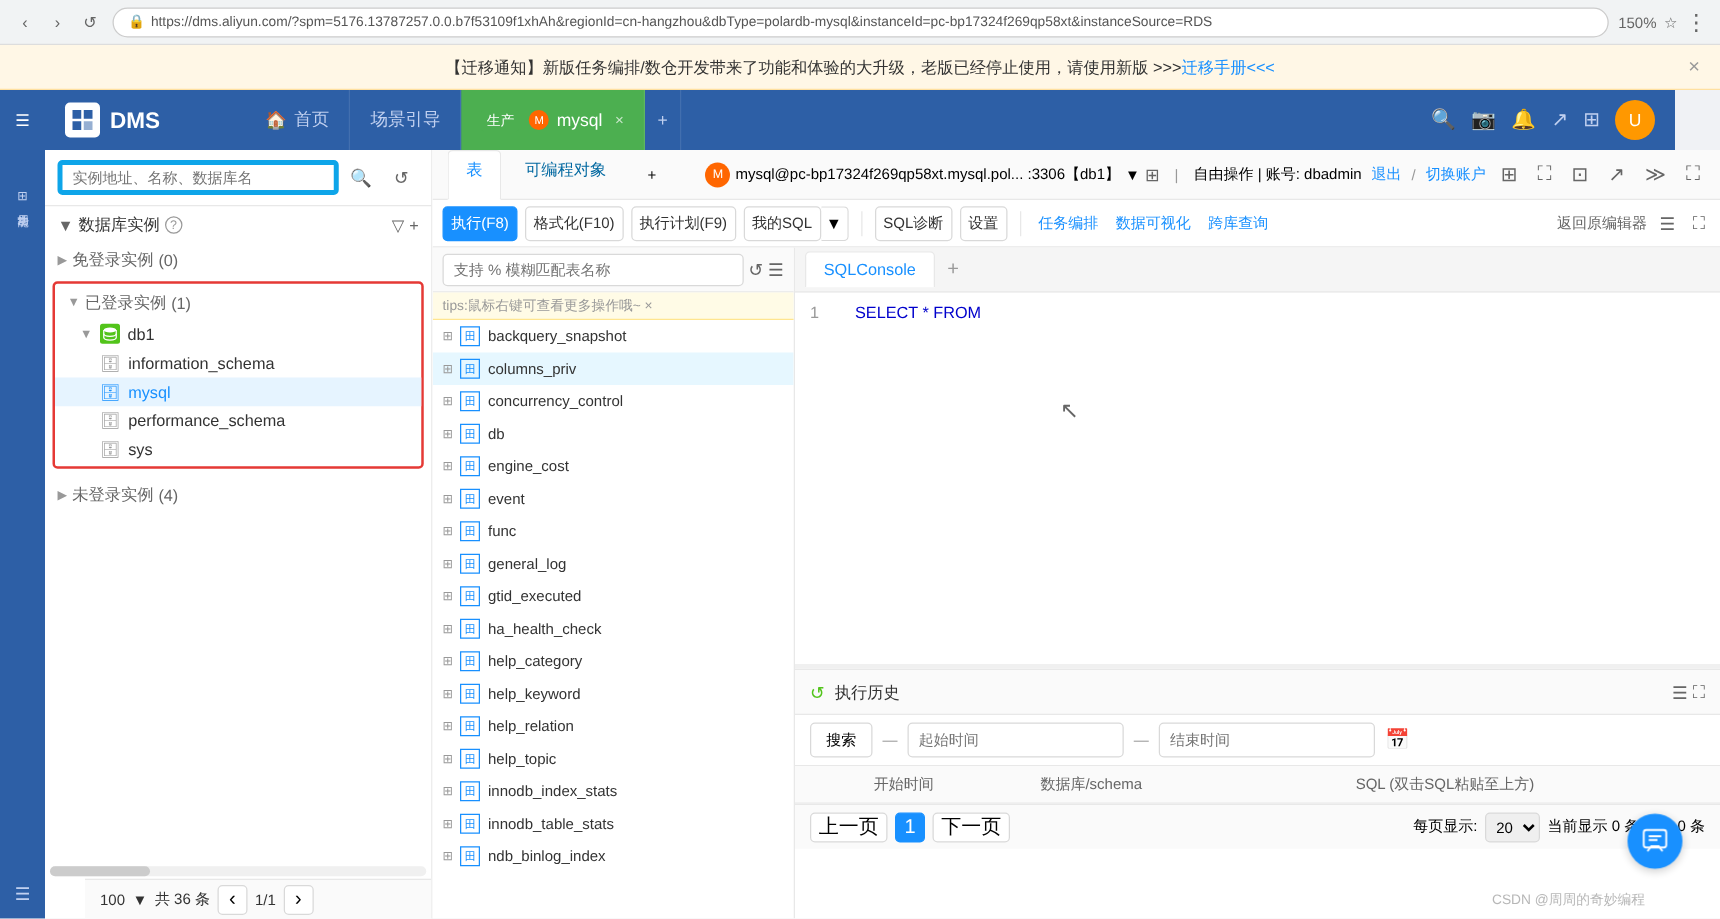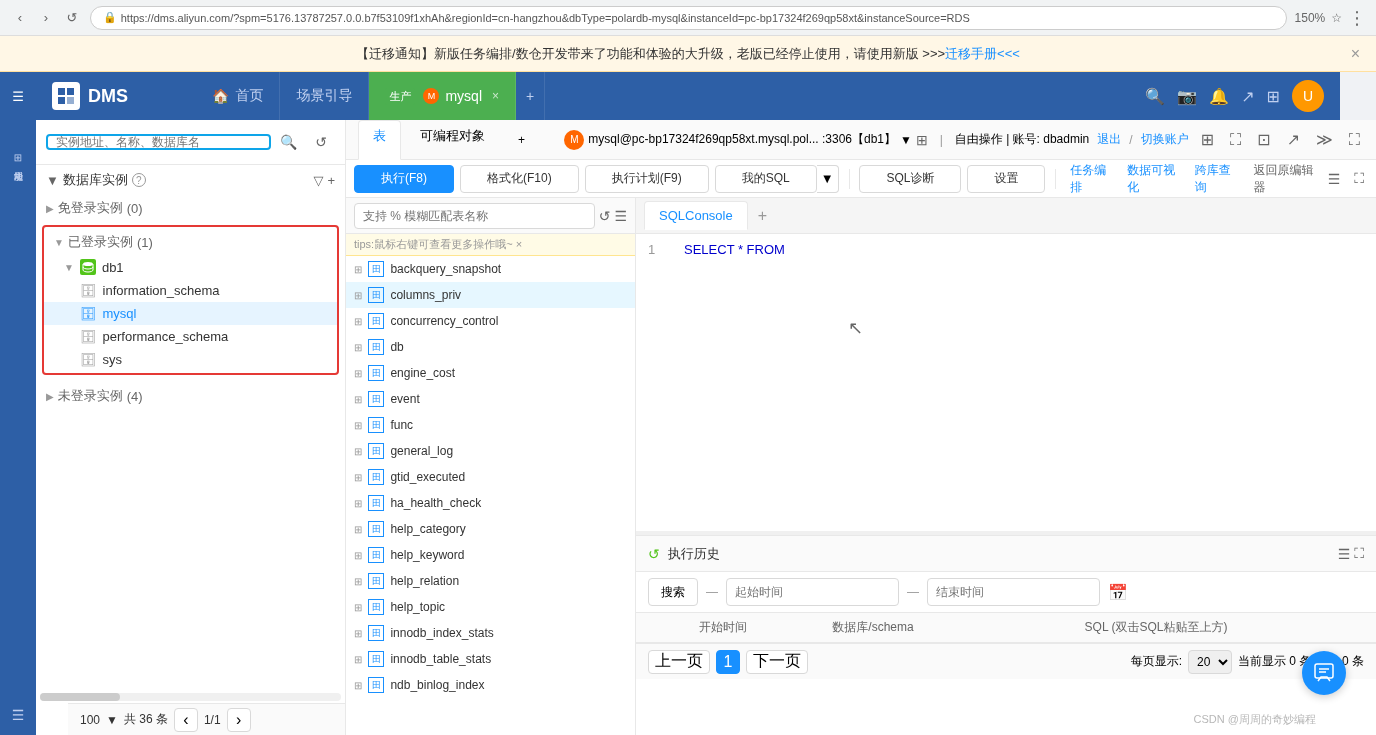--- a/index.html
+++ b/index.html
@@ -57,21 +57,21 @@
     .tab-close { margin-left: 4px; opacity: 0.7; font-size: 12px; }
     .tab-new { padding: 0 10px; color: #c0d0f0; }
 
     .header-right { margin-left: auto; display: flex; align-items: center; gap: 12px; padding-right: 16px; color: white; }
     .header-icon { cursor: pointer; font-size: 16px; color: #c0d0f0; }
 
     
     .left-panel { width: 310px; background: white; border-right: 1px solid #e8e8e8; display: flex; flex-direction: column; flex-shrink: 0; }
 
     .left-panel-search { display: flex; align-items: center; padding: 8px 10px; gap: 4px; border-bottom: 1px solid #e8e8e8; }
-    .search-input-box { flex: 1; height: 16px; border: 2px solid #0ea5e9; border-radius: 4px; padding: 0 8px; font-size: 12px; outline: none; }
+    .search-input-box { flex: 1; height: 28px; border: 4px solid #0ea5e9; border-radius: 4px; padding: 0 8px; font-size: 12px; outline: none; }
     .search-btn { width: 28px; height: 28px; background: none; border: none; cursor: pointer; color: #666; font-size: 14px; }
     .refresh-btn { width: 28px; height: 28px; background: none; border: none; cursor: pointer; color: #666; font-size: 14px; }
 
     .db-section-header { display: flex; align-items: center; padding: 6px 10px; font-size: 13px; font-weight: 500; color: #333; gap: 4px; }
     .db-section-actions { margin-left: auto; display: flex; gap: 4px; }
     .db-section-action { background: none; border: none; cursor: pointer; color: #666; font-size: 13px; }
     .help-circle { width: 14px; height: 14px; border-radius: 50%; border: 1px solid #999; display: inline-flex; align-items: center; justify-content: center; font-size: 10px; color: #999; }
 
     .instance-tree { overflow-y: auto; flex: 1; }
     .instance-group { margin-bottom: 4px; }
@@ -86,26 +86,26 @@
     .db-item.selected { background: #e6f4ff; font-weight: 500; color: #1890ff; }
 
     .registered-box { border: 2px solid #e53935; border-radius: 4px; margin: 0 6px 8px 6px; padding: 2px 0; }
 
     .unregistered-header { display: flex; align-items: center; padding: 4px 10px; font-size: 13px; color: #666; cursor: pointer; gap: 4px; }
 
     
     .right-panel { flex: 1; display: flex; flex-direction: column; background: white; overflow: hidden; }
 
     .right-panel-tabs { height: 40px; background: #f5f5f5; border-bottom: 1px solid #e8e8e8; display: flex; align-items: flex-end; padding: 0 12px; gap: 0; }
-    .right-tab { padding: 6px 14px; font-size: 13px; cursor: pointer; color: #000000; border-radius: 4px 4px 0 0; border: 1px solid transparent; margin-right: 2px; }
+    .right-tab { padding: 6px 14px; font-size: 13px; cursor: pointer; color: #0369a1; border-radius: 4px 4px 0 0; border: 1px solid transparent; margin-right: 2px; }
     .right-tab.active { background: white; color: #1890ff; border-color: #e8e8e8; border-bottom-color: white; }
 
     
     .sql-toolbar { height: 38px; border-bottom: 1px solid #e8e8e8; display: flex; align-items: center; padding: 0 8px; gap: 6px; background: white; }
-    .toolbar-btn { height: 28px; padding: 0 26px; border: 1px solid #d9d9d9; border-radius: 4px; background: white; cursor: pointer; font-size: 12px; color: #333; white-space: nowrap; display: flex; align-items: center; gap: 3px; }
+    .toolbar-btn { height: 28px; padding: 0 6px; border: 1px solid #d9d9d9; border-radius: 4px; background: white; cursor: pointer; font-size: 12px; color: #333; white-space: nowrap; display: flex; align-items: center; gap: 3px; }
     .toolbar-btn.primary { background: #1890ff; color: white; border-color: #1890ff; }
     .toolbar-btn-group { display: flex; align-items: center; }
     .toolbar-separator { width: 1px; height: 20px; background: #e8e8e8; margin: 0 4px; }
     .toolbar-link { font-size: 12px; color: #1890ff; cursor: pointer; text-decoration: none; padding: 0 4px; }
     .toolbar-icon-btn { background: none; border: none; cursor: pointer; color: #666; font-size: 14px; padding: 2px 4px; }
     .table-search-input { flex: 1; height: 26px; border: 1px solid #d9d9d9; border-radius: 4px; padding: 0 8px; font-size: 12px; }
     .table-list-icon { background: none; border: none; cursor: pointer; color: #666; font-size: 14px; }
 
     .table-list { overflow-y: auto; flex: 1; }
     .table-item { display: flex; align-items: center; padding: 5px 8px; cursor: pointer; gap: 6px; font-size: 12px; color: #333; }

